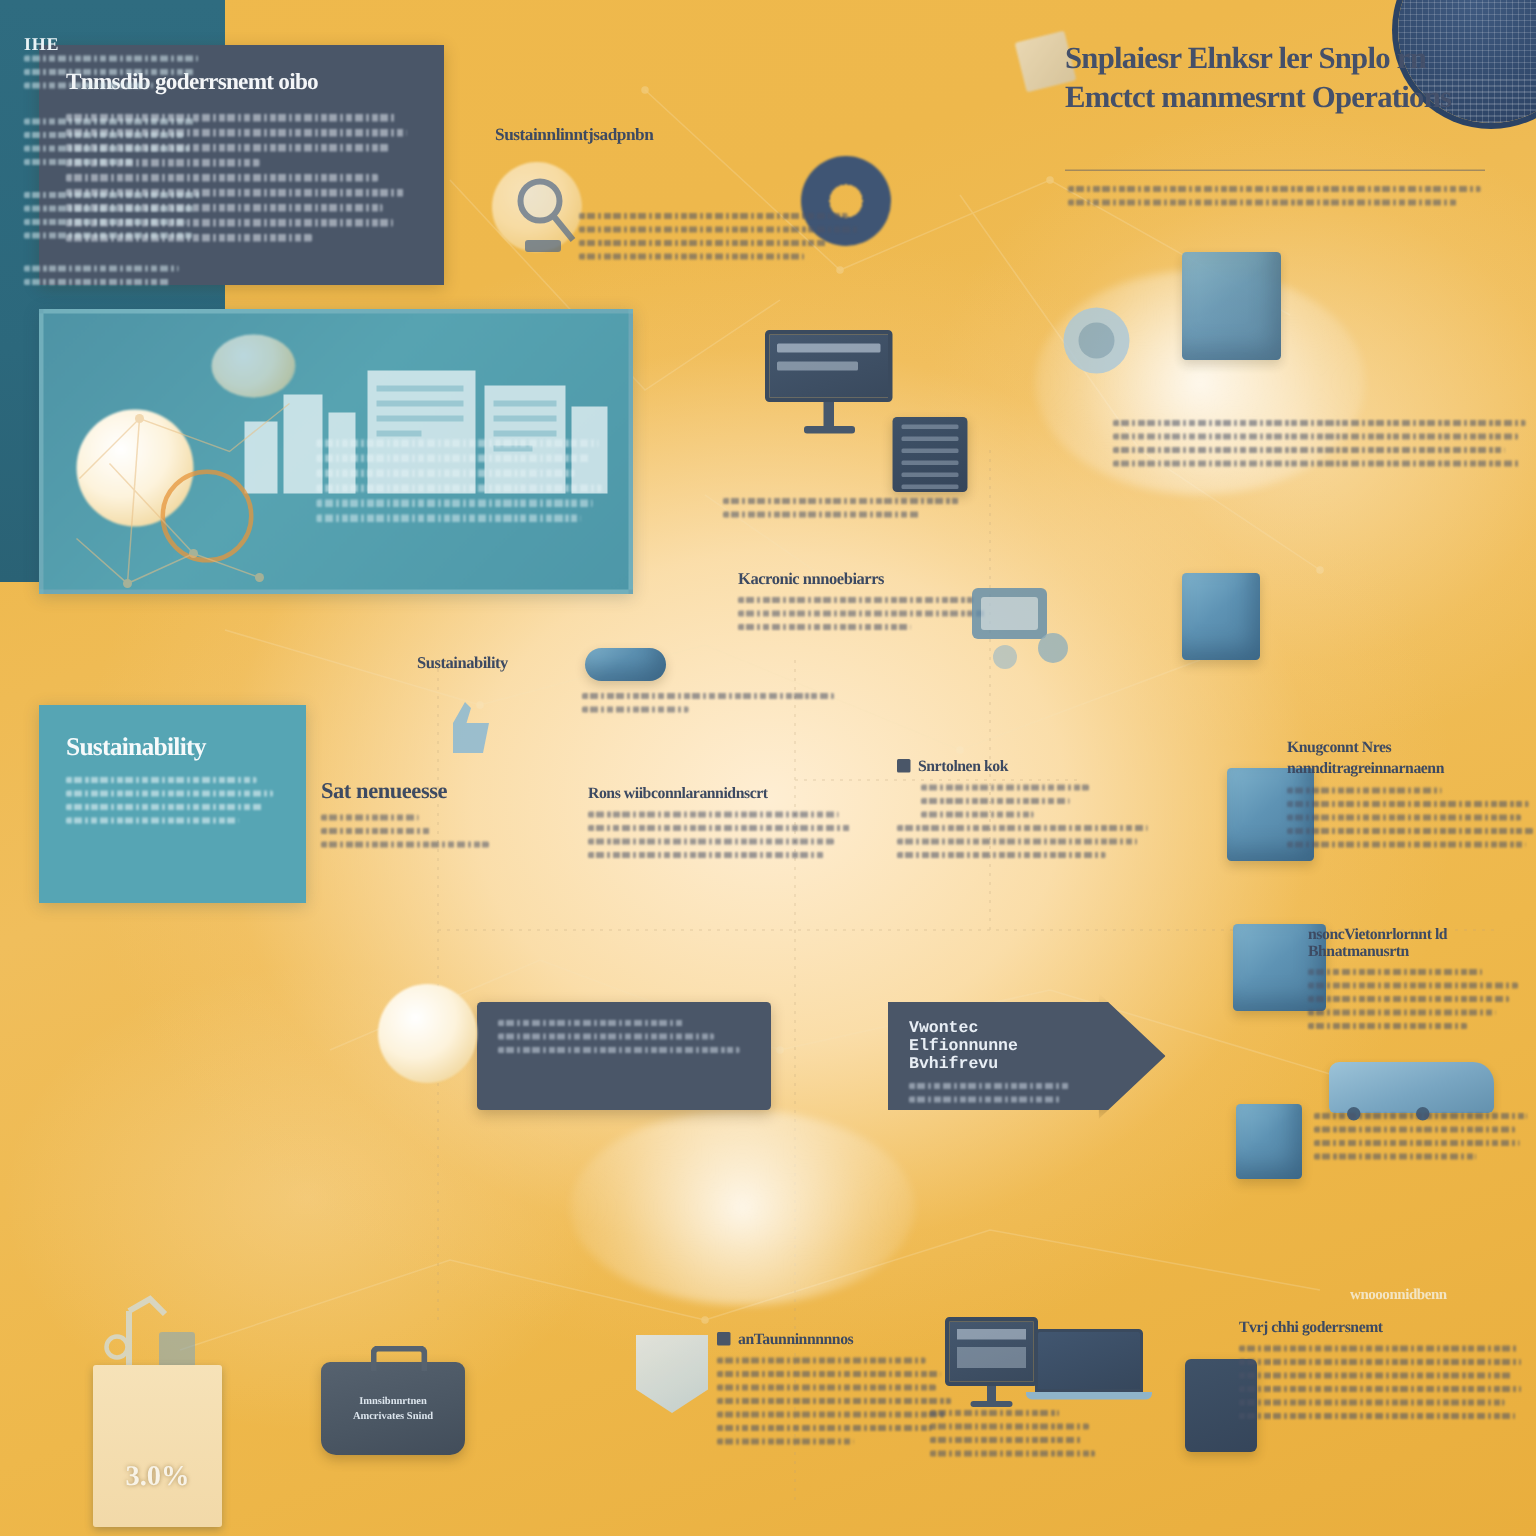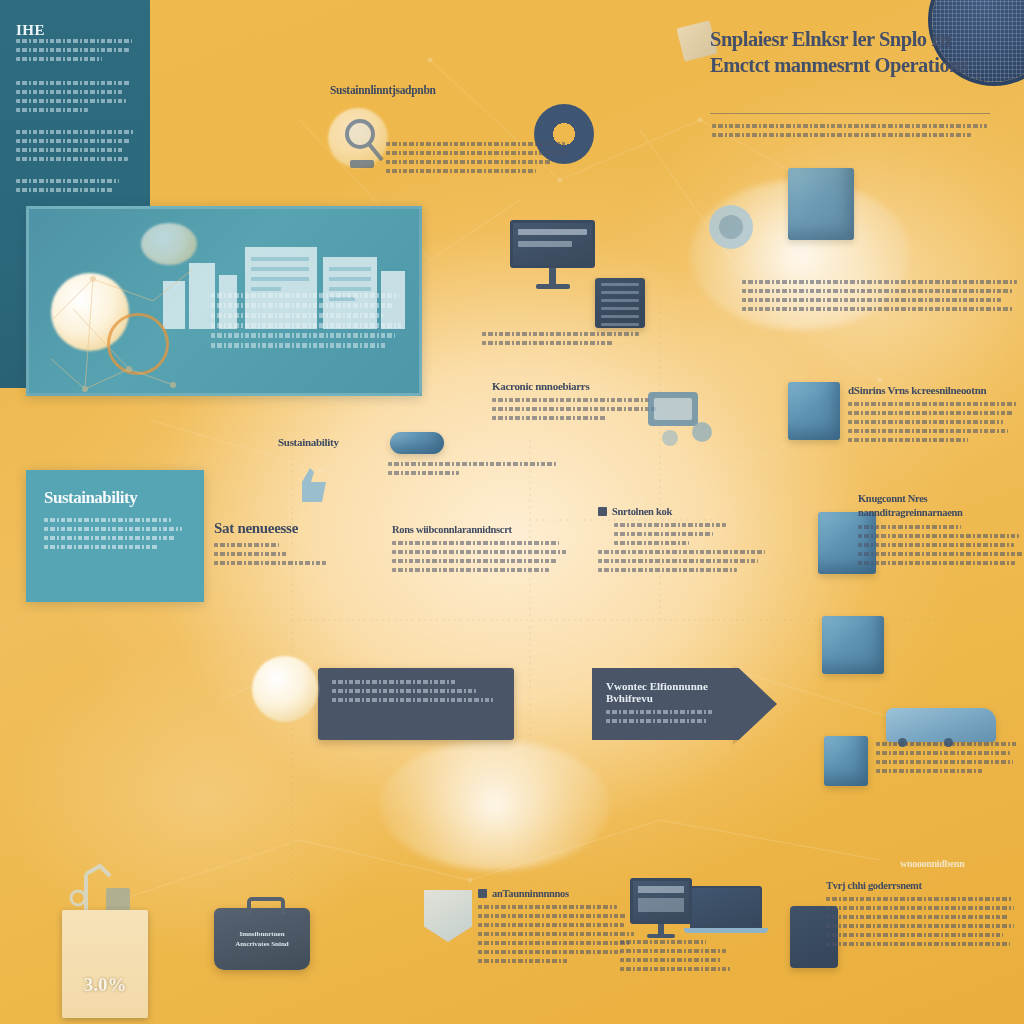--- a/index.html
+++ b/index.html
@@ -82,21 +82,21 @@
   #sustain-box { left: 26px; top: 470px; width: 178px; height: 132px; padding: 18px 16px 0 18px; }
   #sustain-box .title { color: #f6fafb; font-size: 17px; margin-bottom: 10px; }
   #sustain-box .ft-line { color: #e6f3f6; opacity: .60; }
 
   
   #left-rail {
     left: 30px; top: 636px; width: 150px; height: 388px;
     background: linear-gradient(180deg, #2f6c80 0%, #2c687c 60%, #2a6275 100%);
     padding: 22px 14px 0 16px;
   }
-  #left-rail .title { color: #eaf4f7; font-size: 15px; letter-spacing: .5px; margin-bottom: 0; }
+  #left-rail .title { color: #eaf4f7; font-size: 12px; letter-spacing: .5px; margin-bottom: 0; }
   #left-rail .ft-line { color: #d5e9ef; opacity: .55; }
 
   
   #rail-card {
     position: absolute; left: 62px; top: 910px; width: 86px; height: 108px;
     background: linear-gradient(180deg, #f6e2b8 0%, #f2d9a8 100%);
     border-radius: 2px;
     box-shadow: 0 2px 6px rgba(40,60,70,.3);
     display: flex; align-items: flex-end; justify-content: center;
   }
@@ -115,21 +115,21 @@
     font-family: "Liberation Serif", serif; font-weight: 700;
     color: #3d4a62; margin-bottom: 6px; filter: blur(.35px); letter-spacing:-.3px;
   }
   .tblock .ft-line { color: #4b5368; }
 
   
   .callout {
     position: absolute; background: #4a5668; color: #e6ecf3;
     padding: 12px 14px; box-shadow: 0 3px 9px rgba(60,40,10,.25);
   }
-  .callout .sub { font-family:Liberation Serif, serif; font-weight:700; color:#e8eef5; font-size:11px; margin-bottom:6px; filter: blur(.35px);}
+  .callout .sub { font-family:Liberation Mono, monospace; font-weight:700; color:#e8eef5; font-size:11px; margin-bottom:6px; filter: blur(.35px);}
   .callout .ft-line { color: #ccd6e2; }
 
   #arrow-callout {
     left: 592px; top: 668px; width: 185px; height: 72px;
     clip-path: polygon(0 0, 76% 0, 76% -8%, 100% 50%, 76% 108%, 76% 100%, 0 100%);
     padding-right: 52px;
   }
 
   
   #donut {
@@ -260,20 +260,34 @@
       <path d="M530 520 L720 520"></path>
       <path d="M660 300 L660 620"></path>
     </g>
   </svg>
 
   <div class="cloud" style="left:690px;top:180px;width:220px;height:150px;"></div>
   <div class="cloud" style="left:380px;top:740px;width:230px;height:130px;"></div>
 
   <div class="corner-circle"></div>
 
+  <div id="hdr-panel" class="panel-dark">
+    <div class="title pseudo-head">Tnmsdib goderrsnemt oibo</div>
+    <div class="ft">
+      <span class="ft-line" style="width:94%"></span>
+      <span class="ft-line" style="width:97%"></span>
+      <span class="ft-line" style="width:92%"></span>
+      <span class="ft-line" style="width:55%"></span>
+      <span class="ft-line" style="width:89%"></span>
+      <span class="ft-line" style="width:96%"></span>
+      <span class="ft-line" style="width:90%"></span>
+      <span class="ft-line" style="width:93%"></span>
+      <span class="ft-line" style="width:70%"></span>
+    </div>
+  </div>
 
 
   <div class="ico" style="left:680px;top:24px;width:34px;height:34px;background:linear-gradient(140deg,#e8e2d4,#cfc8b6);transform:rotate(-14deg);border-radius:2px;opacity:.75;filter:blur(.6px);"></div>
   <div id="t2" class="pseudo-head">Snplaiesr Elnksr ler Snplo rn Emctct manmesrnt Operations</div>
   <div id="t2-rule"></div>
   <div id="t2-body" class="ft">
     <span class="ft-line thin" style="width:99%"></span>
     <span class="ft-line thin" style="width:93%"></span>
   </div>
 
@@ -443,44 +457,44 @@
       <circle cx="31" cy="31" r="12" fill="#7ea5bf"></circle>
   </svg>
   <div class="ft" style="position:absolute;left:742px;top:280px;width:278px;color:#4b5368">
     <span class="ft-line thin" style="width:99%"></span>
     <span class="ft-line thin" style="width:97%"></span>
     <span class="ft-line thin" style="width:94%"></span>
     <span class="ft-line thin" style="width:98%"></span>
   </div>
 
   <div class="ico blue-cube" style="left:788px;top:382px;width:52px;height:58px;"></div>
-  <div class="tblock" style="left:848px;top:384px;width:172px">
-    <div class="sub" style="font-size:11px">dSinrins Vrns kcreesnilneootnn</div>
-    <div class="ft">
-      <span class="ft-line thin" style="width:99%"></span>
-      <span class="ft-line thin" style="width:96%"></span>
-      <span class="ft-line thin" style="width:90%"></span>
-      <span class="ft-line thin" style="width:93%"></span>
-      <span class="ft-line thin" style="width:70%"></span>
-    </div>
-  </div>
 
   <div class="ico blue-cube" style="left:818px;top:512px;width:58px;height:62px;"></div>
   <div class="tblock" style="left:858px;top:492px;width:166px">
     <div class="sub" style="font-size:10.5px;line-height:1.3">Knugconnt Nres nannditragreinnarnaenn</div>
     <div class="ft">
       <span class="ft-line thin" style="width:62%"></span>
       <span class="ft-line thin" style="width:97%"></span>
       <span class="ft-line thin" style="width:94%"></span>
       <span class="ft-line thin" style="width:99%"></span>
       <span class="ft-line thin" style="width:96%"></span>
     </div>
   </div>
 
   <div class="ico blue-cube" style="left:822px;top:616px;width:62px;height:58px;"></div>
+  <div class="tblock" style="left:872px;top:618px;width:152px">
+    <div class="sub" style="font-size:10.5px">nsoncVietonrlornnt ld Bhnatmanusrtn</div>
+    <div class="ft">
+      <span class="ft-line thin" style="width:76%"></span>
+      <span class="ft-line thin" style="width:92%"></span>
+      <span class="ft-line thin" style="width:88%"></span>
+      <span class="ft-line thin" style="width:82%"></span>
+      <span class="ft-line thin" style="width:70%"></span>
+    </div>
+  </div>
 
   <div class="truck" style="left:886px;top:708px;width:110px;height:34px;"></div>
   <div class="ico blue-cube" style="left:824px;top:736px;width:44px;height:50px;"></div>
   <div class="ft" style="position:absolute;left:876px;top:742px;width:146px;color:#4b5368">
     <span class="ft-line thin" style="width:97%"></span>
     <span class="ft-line thin" style="width:92%"></span>
     <span class="ft-line thin" style="width:94%"></span>
     <span class="ft-line thin" style="width:74%"></span>
   </div>
 

